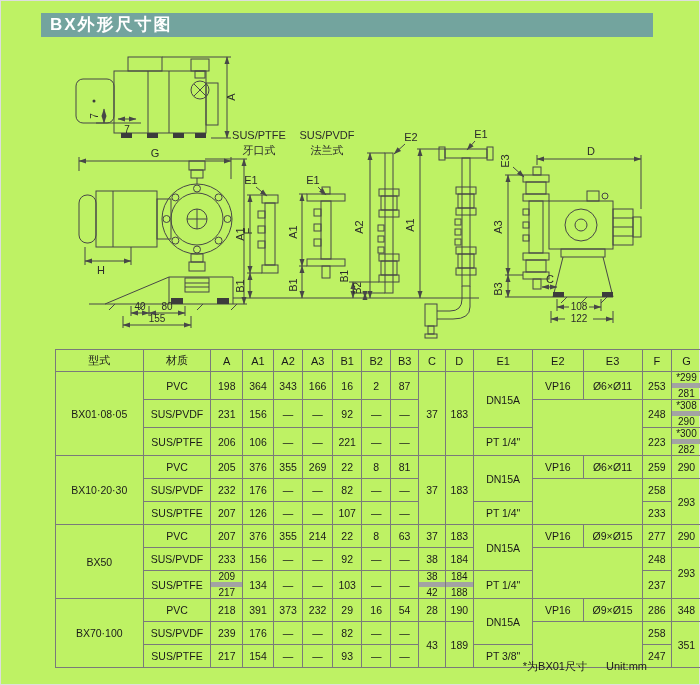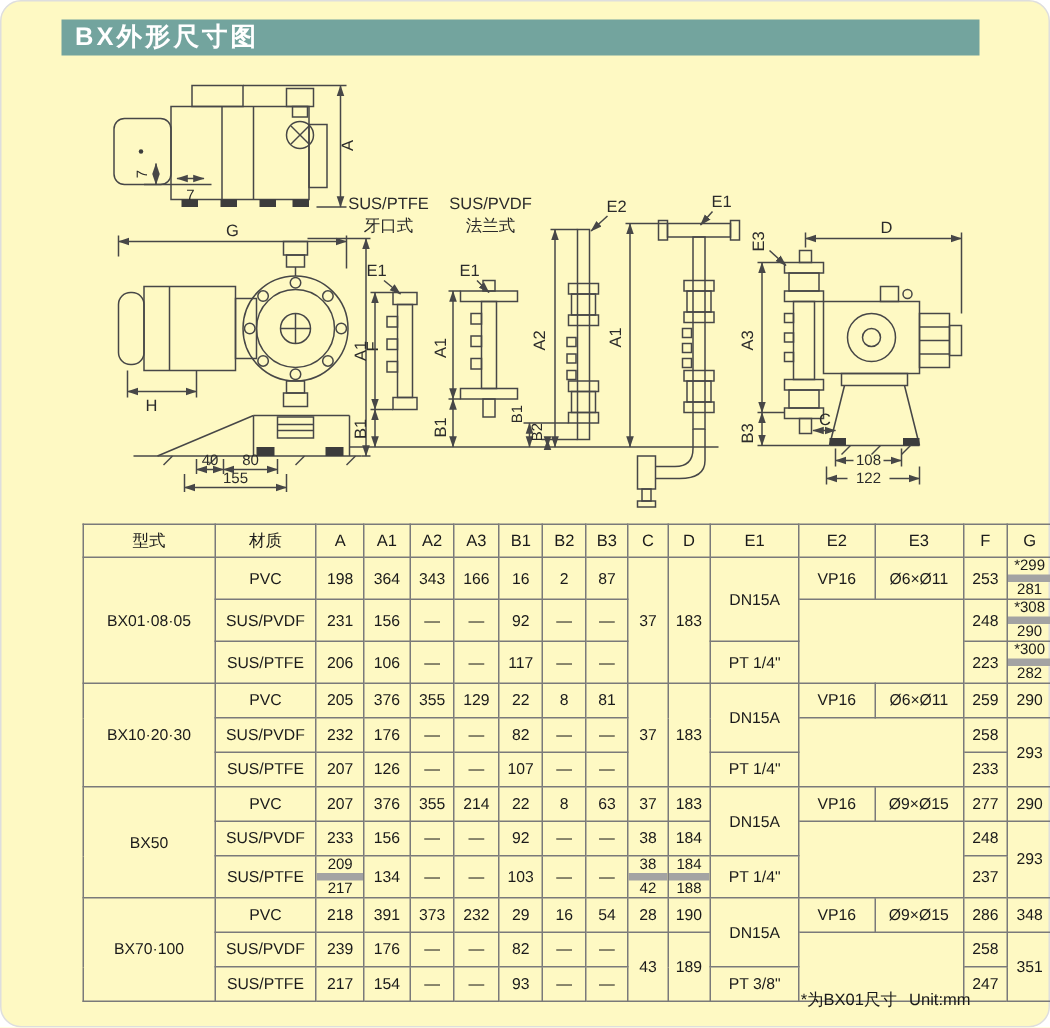--- a/index.html
+++ b/index.html
@@ -1,38 +1,38 @@
 <!DOCTYPE html>
 <html><head>
 <meta charset="utf-8">
 <style>
 *{box-sizing:border-box}
 html,body{margin:0;padding:0}
 body{width:700px;height:685px;position:relative;background:#fff;font-family:"Liberation Sans",sans-serif;overflow:hidden}
-.page{position:absolute;inset:0;border:1px solid #dedede;border-radius:14px;background:#fef9c3}
+.page{position:absolute;inset:0;border:1px solid #dedede;border-radius:0;background:#bef264}
 .title-bar{position:absolute;left:40px;top:12px;width:612px;height:24px;background:#73a49e;color:#fff;
   font-size:17px;font-weight:bold;line-height:24px;padding-left:9px;letter-spacing:2px}
 .diagram{position:absolute;left:0;top:48px}
 .ln{stroke:#474747;stroke-width:1;fill:none}
 .fl{fill:#3c3c3c;stroke:none}
 .dim{stroke:#474747;stroke-width:1;fill:none;marker-start:url(#arr);marker-end:url(#arr)}
 .lbl{font-family:"Liberation Sans",sans-serif;font-size:11px;fill:#2b2b2b}
 .lbl2{font-family:"Liberation Sans",sans-serif;font-size:10px;fill:#2b2b2b}
 table.spec{position:absolute;left:54px;top:348px;width:672px;border-collapse:collapse;table-layout:fixed;
   font-size:10.5px;color:#1a1a1a}
 .spec th,.spec td{border:1px solid #7a7a7a;text-align:center;vertical-align:middle;padding:0 1px;overflow:hidden}
 .spec thead tr{height:22px}
 .spec tbody tr{height:23px}
 .spec tr.tall{height:25px}
 .spec th{font-weight:normal;font-size:11px}
 td.sp{padding:0}
 td.sp div{height:50%;display:flex;align-items:center;justify-content:center;font-size:10px}
 td.sp div:first-child{border-bottom:5px solid #a3a3a3}
 .footnote{position:absolute;right:52px;top:658px;font-size:11px;color:#1a1a1a}
-.footnote span + span{margin-left:5px}
+.footnote span + span{margin-left:16px}
 </style>
 </head>
 <body>
 
 <div class="page">
 
   <div class="title-bar">
     <span>BX外形尺寸图</span>
   </div>
 
@@ -383,38 +383,38 @@
             <div>290</div>
           </td>
         <td rowspan="2">77</td>
       </tr>
       <tr class="tall">
         <td>SUS/PTFE</td>
         <td>206</td>
         <td>106</td>
         <td>—</td>
         <td>—</td>
-        <td>117</td>
+        <td>221</td>
         <td>—</td>
         <td>—</td>
         <td>PT 1/4"</td>
         <td>223</td>
         <td class="sp">
             <div>*300</div>
             <div>282</div>
           </td>
       </tr>
 
       <tr>
         <td rowspan="3">BX10·20·30</td>
         <td>PVC</td>
         <td>205</td>
         <td>376</td>
         <td>355</td>
-        <td>129</td>
+        <td>269</td>
         <td>22</td>
         <td>8</td>
         <td>81</td>
         <td rowspan="3">37</td>
         <td rowspan="3">183</td>
         <td rowspan="2">DN15A</td>
         <td>VP16</td>
         <td>Ø6×Ø11</td>
         <td>259</td>
         <td>290</td>

